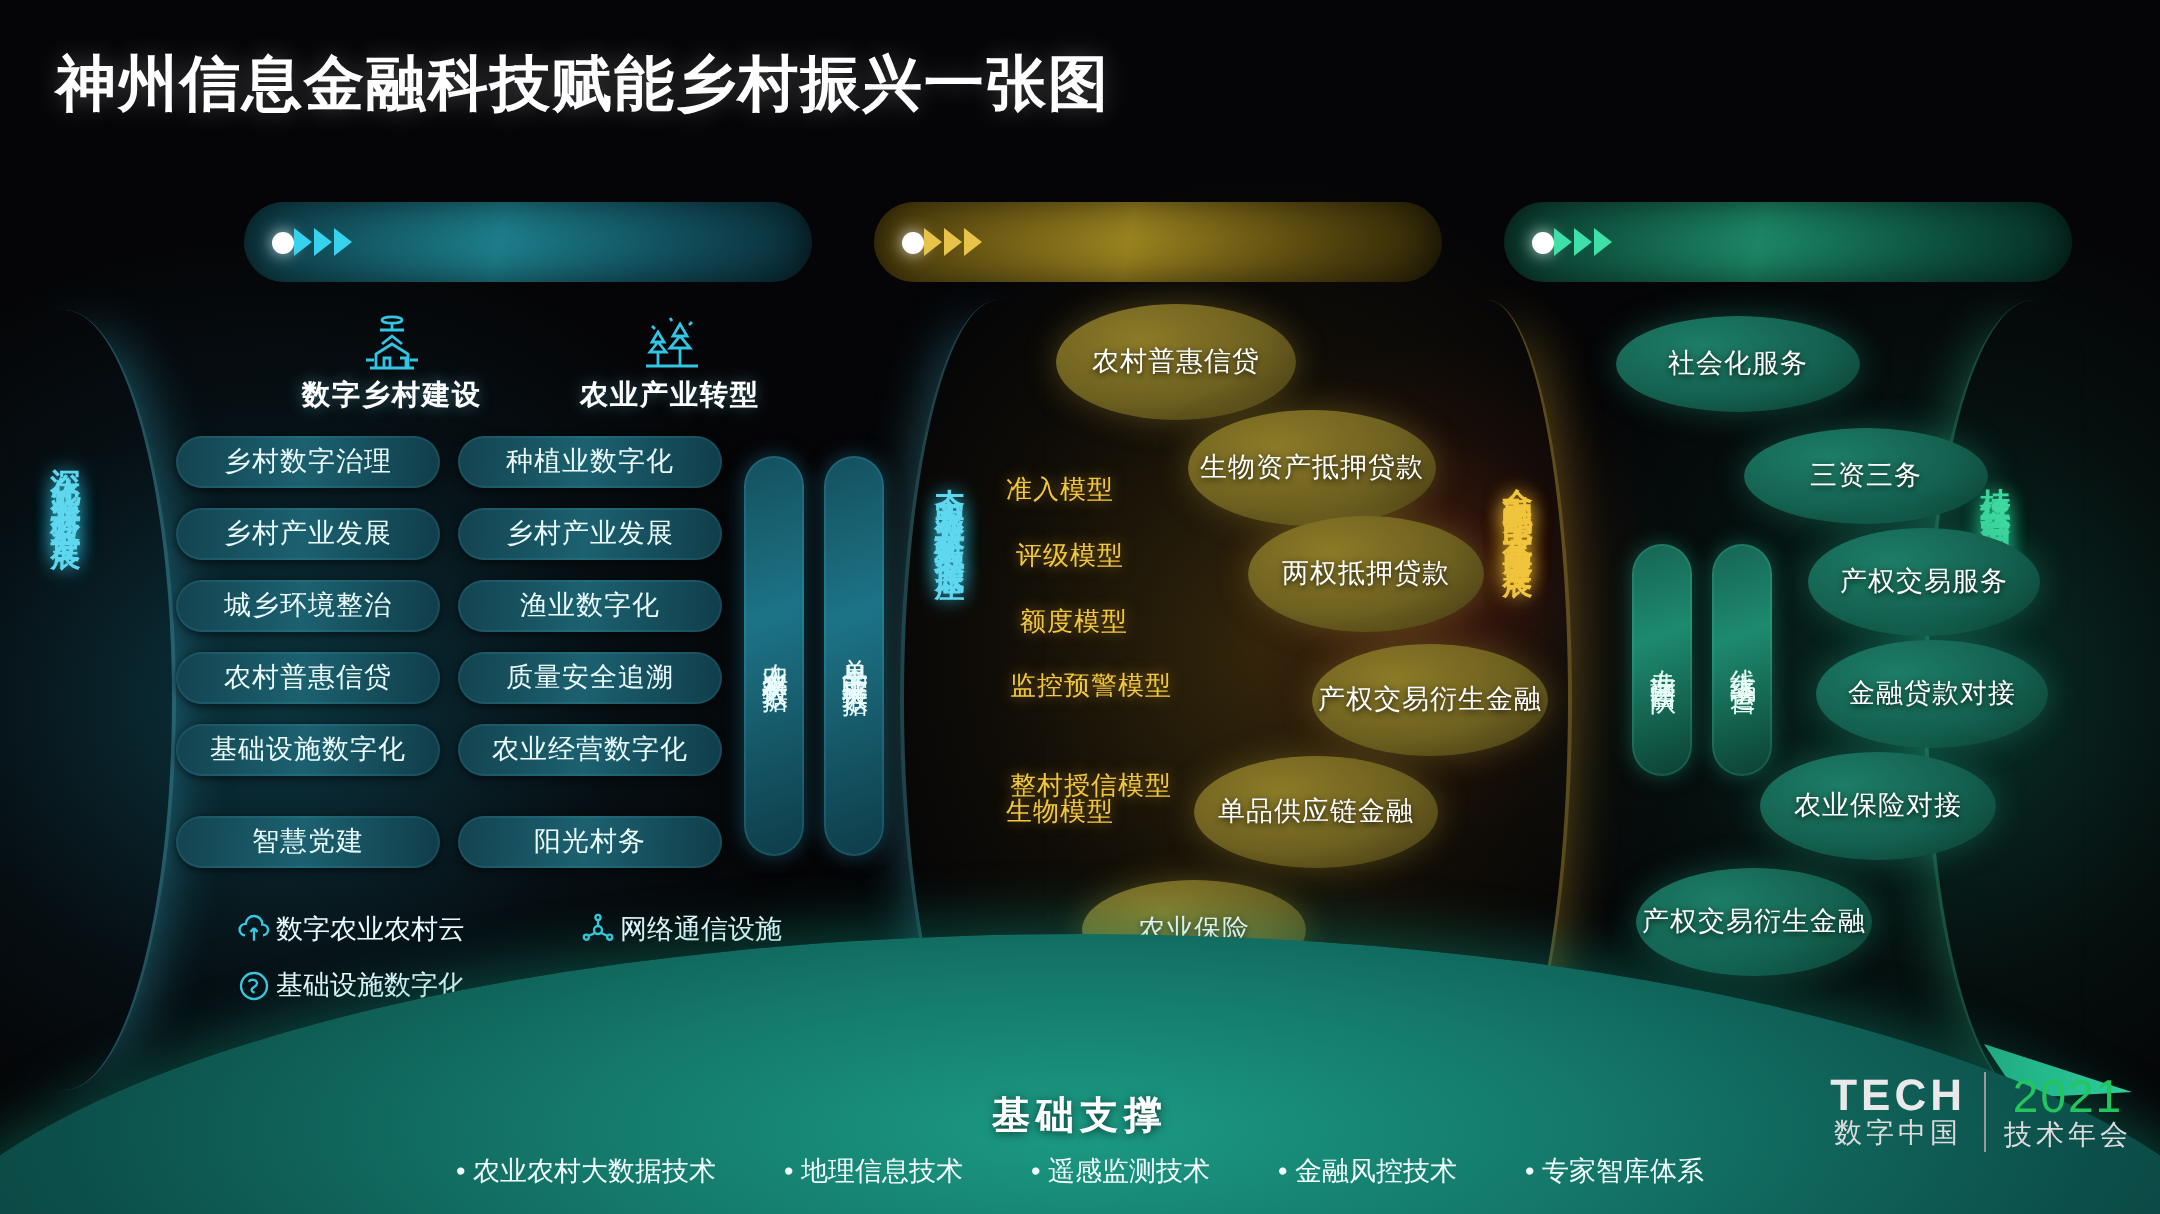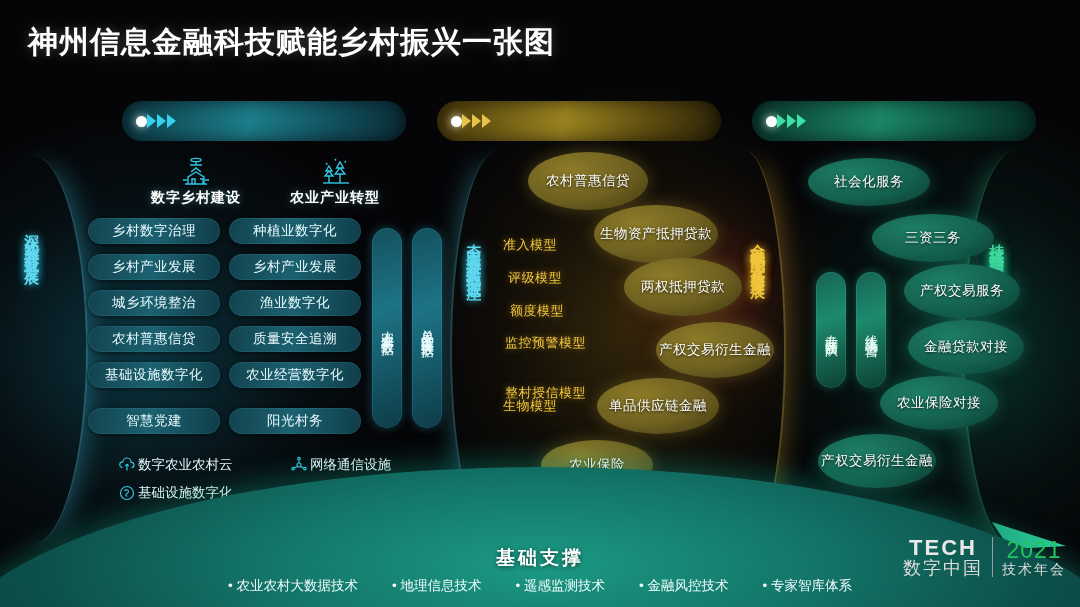--- a/index.html
+++ b/index.html
@@ -157,24 +157,24 @@
   }
   .base-title { position:absolute; left:0; right:0; top:545px; text-align:center;
                 font-size:19px; font-weight:bold; letter-spacing:3px; color:#fff;
                 text-shadow:0 1px 5px rgba(0,0,0,.6); }
   .base-items { position:absolute; left:0; right:0; top:577px;
                 display:flex; justify-content:center; gap:34px;
                 font-size:13.5px; color:#f2feff; }
   .base-items span::before { content:"• "; }
 
   
-  .logo { position:absolute; right:14px; top:536px; display:flex; align-items:center; gap:9px; }
+  .logo { position:absolute; right:14px; top:536px; display:flex; gap:9px; }
   .logo .lcol { text-align:center; line-height:1.05; }
   .logo .tech { font-size:22px; font-weight:bold; letter-spacing:2px; color:#e9e9e9; }
-  .logo .cn   { font-size:18px; letter-spacing:2px; color:#dcdcdc; }
+  .logo .cn   { font-size:14px; letter-spacing:2px; color:#dcdcdc; }
   .logo .bar  { width:1px; height:40px; background:#9a9a9a; }
   .logo .yr   { font-size:23px; letter-spacing:1px; color:#22c55e; }
   .logo .conf { font-size:14px; letter-spacing:2px; color:#dcdcdc; }
 </style>
 </head>
 <body>
 
 <div class="bg-glow glow-left"></div>
 <div class="bg-glow glow-mid"></div>
 <div class="bg-glow glow-midred"></div>

